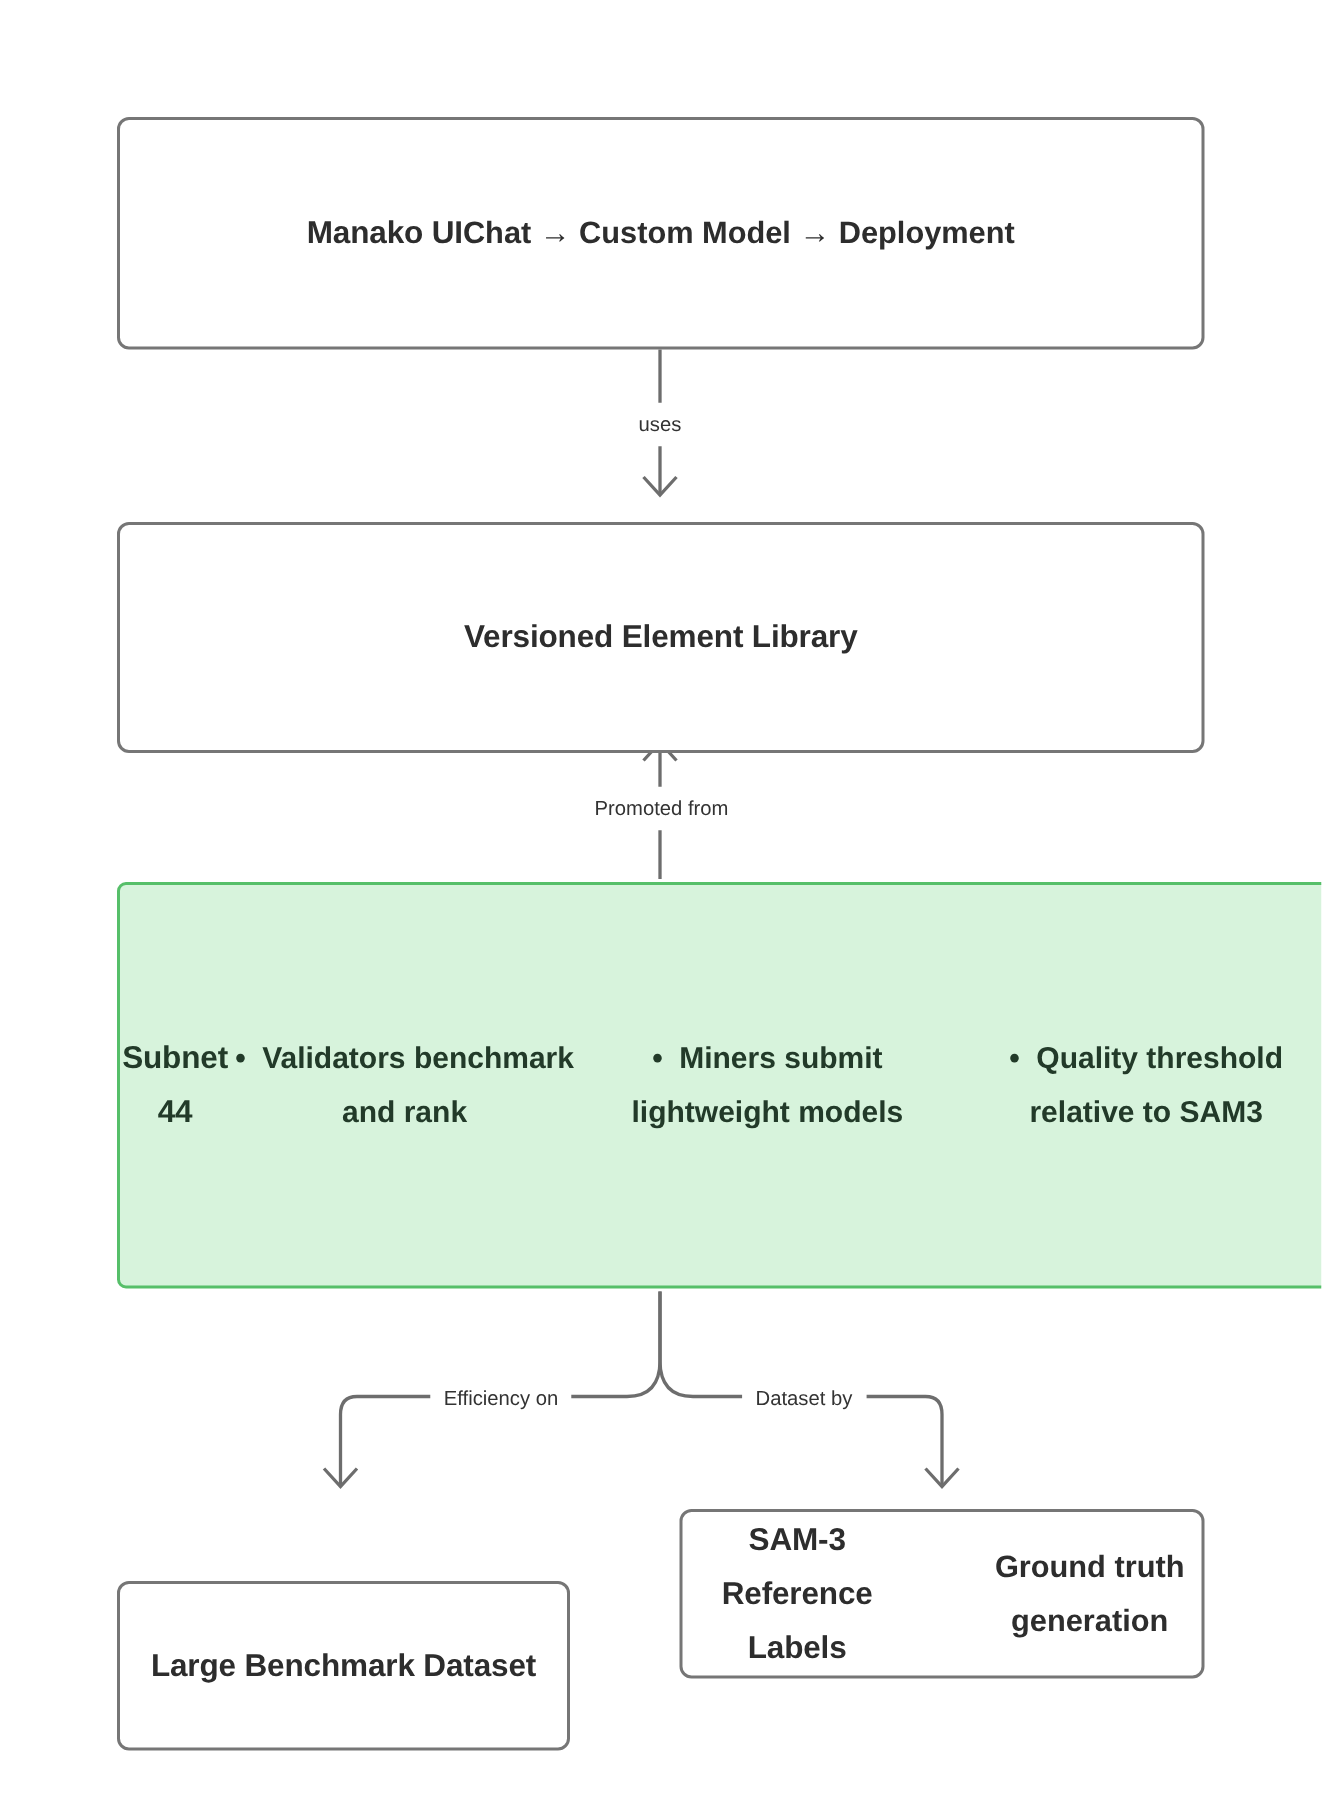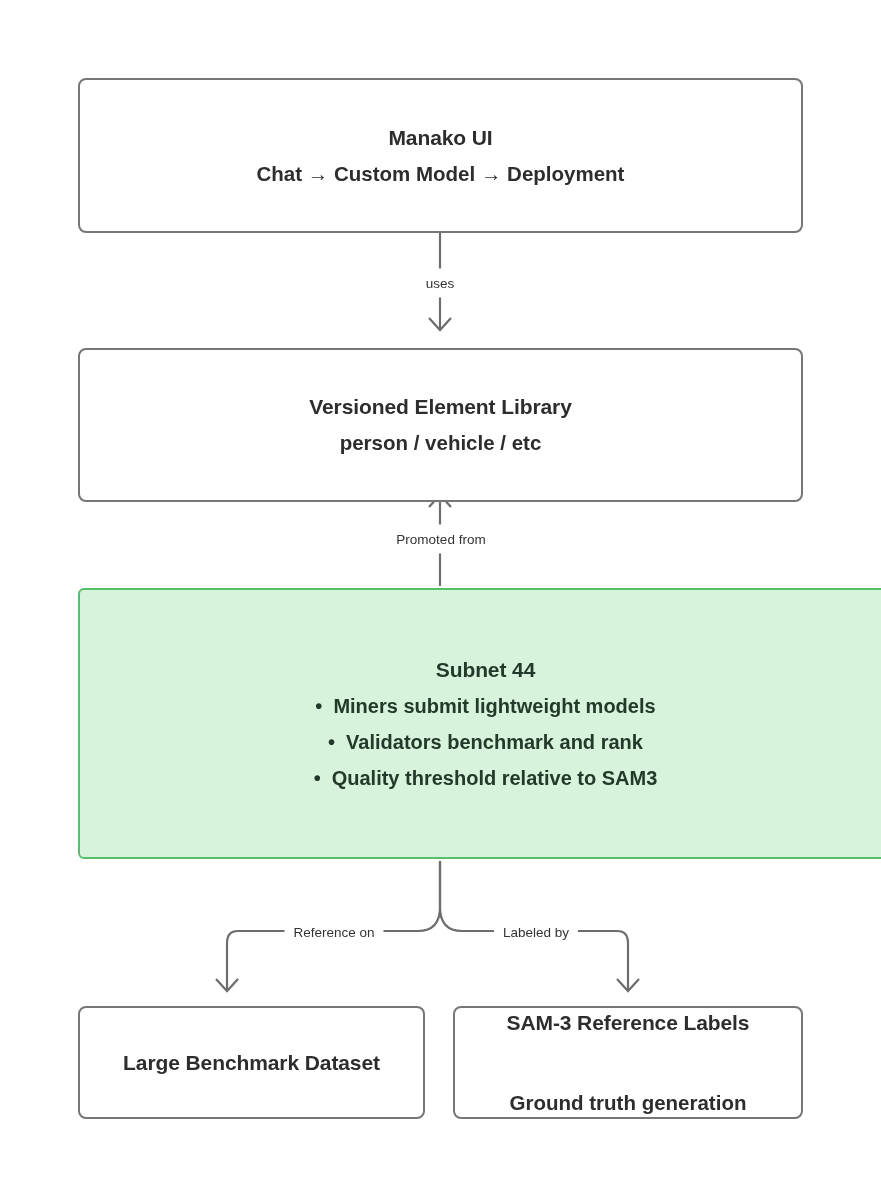--- a/index.html
+++ b/index.html
@@ -39,21 +39,21 @@
   }
   svg.connectors polyline { stroke-linejoin: miter; stroke-linecap: butt; }
 
   .node {
     position: absolute;
     z-index: 2;
     background: var(--box-background);
     border: 2px solid var(--box-border);
     border-radius: 8px;
     display: flex;
-    flex-direction: column;
+    flex-direction: row;
     align-items: center;
     justify-content: center;
     text-align: center;
     color: var(--text);
   }
   .node .title {
     font-weight: 700;
     font-size: 21px;
     line-height: 36px;
     letter-spacing: -0.1px;
@@ -69,21 +69,21 @@
   }
 
   #node-manako-ui        { left: 78px;  top: 78px;   width: 725px; height: 155px; }
   #node-element-library  { left: 78px;  top: 348px;  width: 725px; height: 154px; }
   #node-subnet-44        { left: 78px;  top: 588px;  width: 815px; height: 271px;
                            background: var(--highlight-background);
                            border-color: var(--highlight-border);
                            border-radius: 6px;
                            color: var(--highlight-text); }
   #node-subnet-44 .line  { font-size: 20px; }
-  #node-benchmark-dataset{ left: 78px;  top: 1006px; width: 347px; height: 113px; }
+  #node-benchmark-dataset{ left: 78px;  top: 1054px; width: 302px; height: 113px; }
   #node-sam3-labels      { left: 453px; top: 1006px; width: 350px; height: 113px; gap: 44px; }
 
   .edge-label {
     position: absolute;
     z-index: 3;
     transform: translate(-50%, -50%);
     background: var(--background);
     color: var(--label-text);
     font-size: 13.5px;
     line-height: 15px;
@@ -110,37 +110,36 @@
 
     <path d="M 440 861 L 440 907 Q 440 931 418 931 L 238 931 Q 227 931 227 943 L 227 990"></path>
     <polyline points="216,979 227,991 238,979"></polyline>
 
     <path d="M 440 861 L 440 907 Q 440 931 462 931 L 617 931 Q 628 931 628 943 L 628 990"></path>
     <polyline points="617,979 628,991 639,979"></polyline>
   </svg>
 
   <div class="edge-label" id="edge-label-uses">uses</div>
   <div class="edge-label" id="edge-label-promoted-from">Promoted from</div>
-  <div class="edge-label" id="edge-label-benchmarks-on">Reference on</div>
-  <div class="edge-label" id="edge-label-labeled-by">Labeled by</div>
+  <div class="edge-label" id="edge-label-benchmarks-on">Efficiency on</div>
+  <div class="edge-label" id="edge-label-labeled-by">Dataset by</div>
 
   <div class="node" id="node-manako-ui">
     <div class="title">Manako UI</div>
     <div class="line">Chat → Custom Model → Deployment</div>
   </div>
 
   <div class="node" id="node-element-library">
     <div class="title">Versioned Element Library</div>
-    <div class="line">person / vehicle / etc</div>
   </div>
 
   <div class="node" id="node-subnet-44">
     <div class="title">Subnet 44</div>
+    <div class="line bullet">Validators benchmark and rank</div>
     <div class="line bullet">Miners submit lightweight models</div>
-    <div class="line bullet">Validators benchmark and rank</div>
     <div class="line bullet">Quality threshold relative to SAM3</div>
   </div>
 
   <div class="node" id="node-benchmark-dataset">
     <div class="title">Large Benchmark Dataset</div>
   </div>
 
   <div class="node" id="node-sam3-labels">
     <div class="title">SAM-3 Reference Labels</div>
     <div class="line">Ground truth generation</div>

